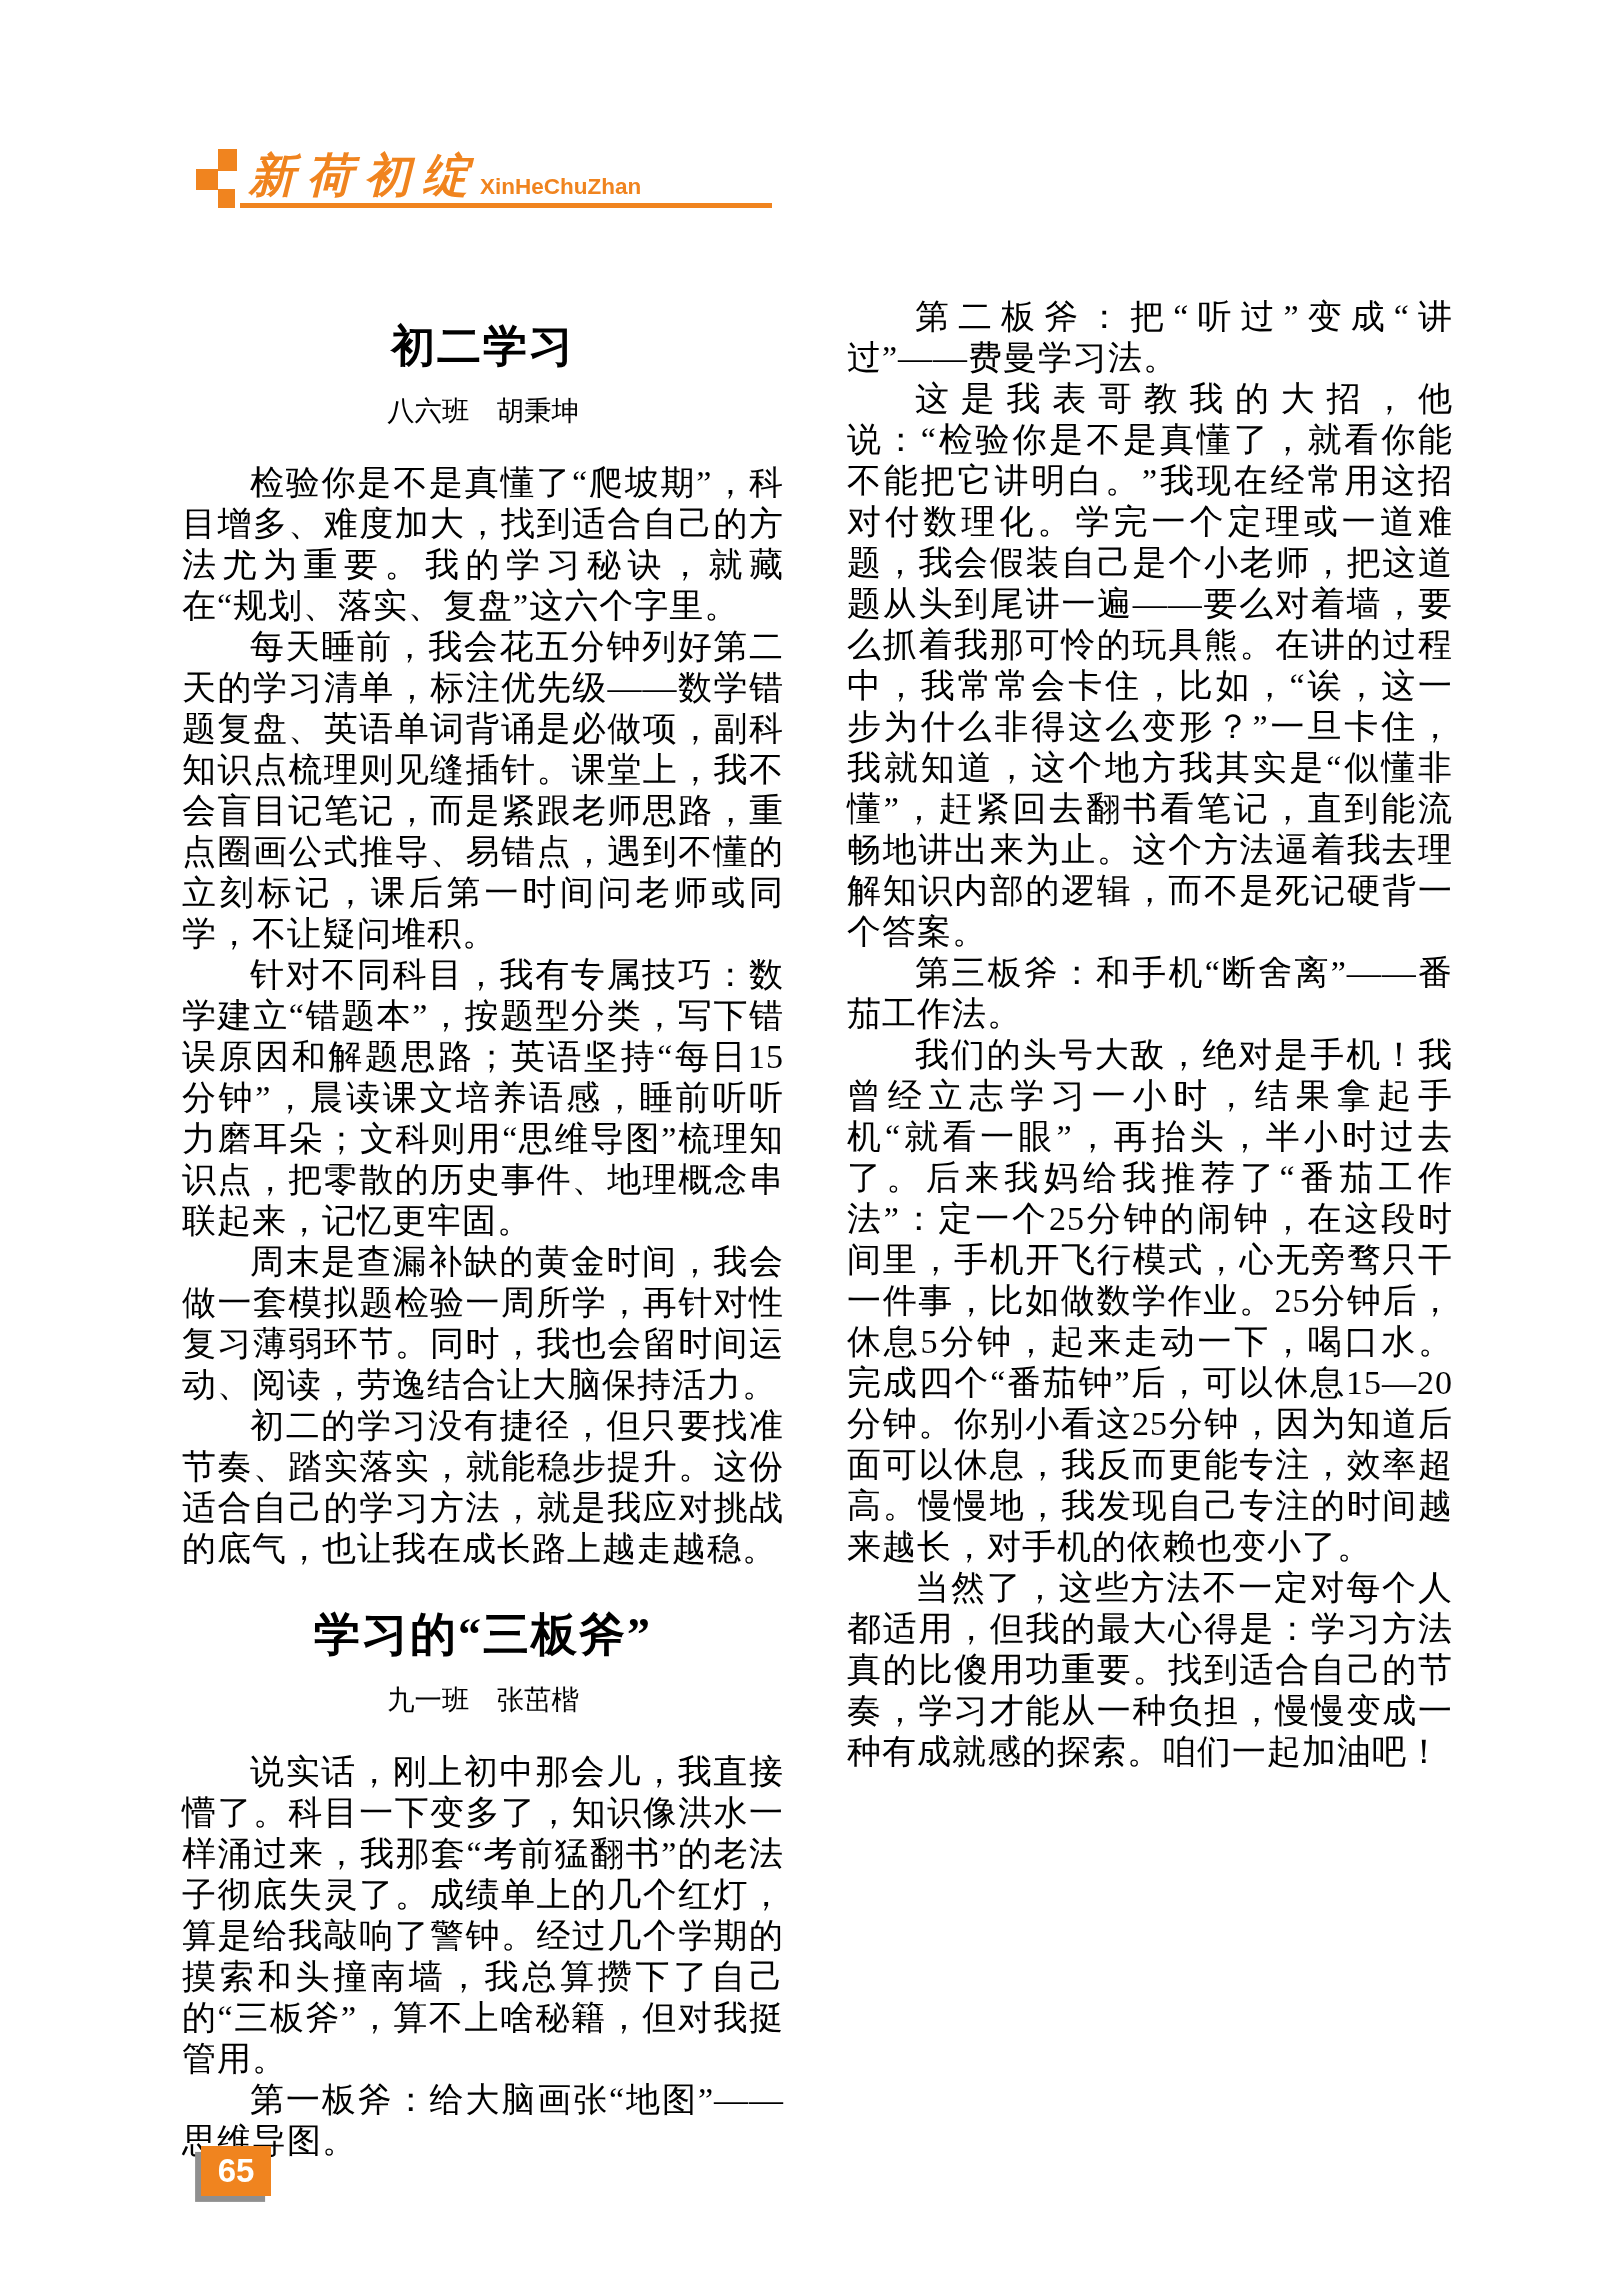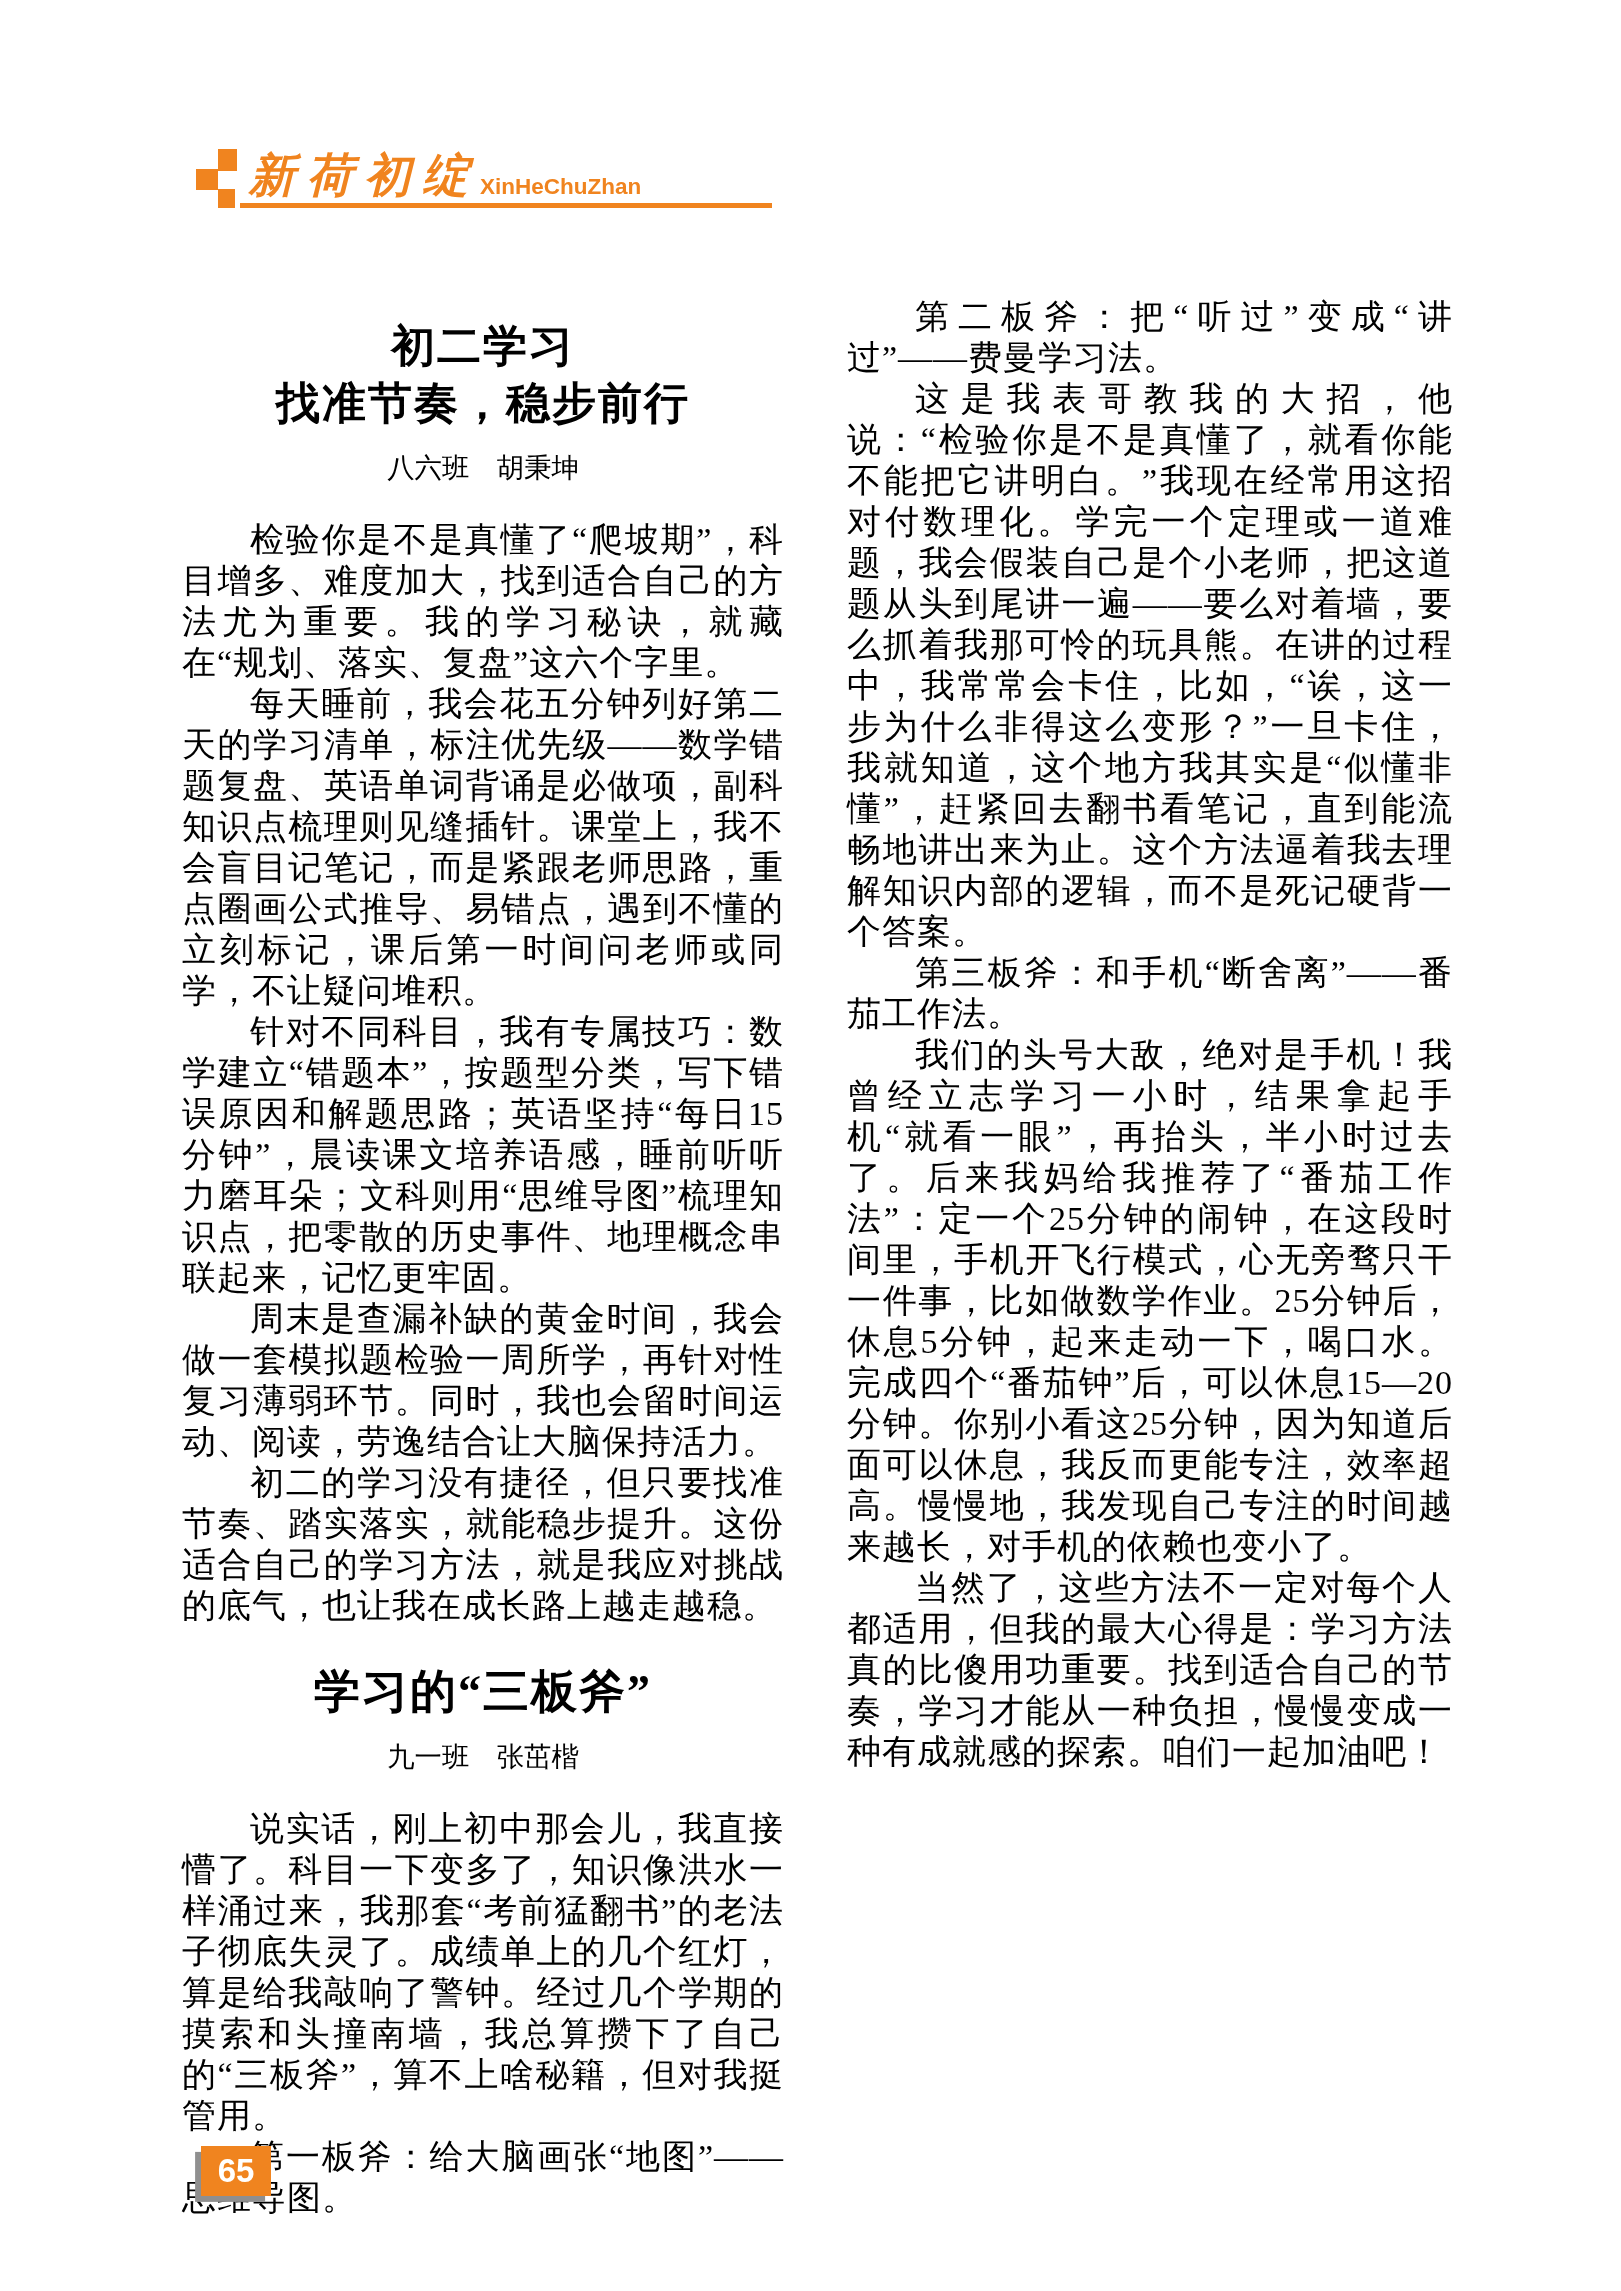--- a/index.html
+++ b/index.html
@@ -36,21 +36,21 @@
   }
 
   
   .col {
     position:absolute; top:294px; width:602px;
   }
   .col-left  { left:182px; }
   .col-right { left:847px; top:296px; width:606px; }
 
   .a-title {
-    margin:0; text-align:center;
+    margin:12px; text-align:center;
     font-size:44px; line-height:57px; font-weight:bold;
     letter-spacing:2px;
   }
   .title-gap { margin-top:23.5px; }
   .a-author {
     margin:19.6px 0 33px; text-align:center;
     font-size:27.4px; line-height:35px; font-weight:normal;
   }
   .a2-title { margin-top:37px; font-size:46px; }
 
@@ -84,21 +84,20 @@
     <div class="logo-sq sq-bottom"></div>
     <div class="logo-cn">新荷初绽</div>
     <div class="logo-en">XinHeChuZhan</div>
     <div class="header-rule"></div>
   </div>
 
   <div class="col col-left">
 
     <div>
       <h1 class="a-title title-gap">初二学习</h1>
-      <h1 class="a-title">找准节奏，稳步前行</h1>
       <div class="a-author">八六班　胡秉坤</div>
       <div class="body-text">
         <p>检验你是不是真懂了“爬坡期”，科目增多、难度加大，找到适合自己的方法尤为重要。我的学习秘诀，就藏在“规划、落实、复盘”这六个字里。</p>
         <p>每天睡前，我会花五分钟列好第二天的学习清单，标注优先级——数学错题复盘、英语单词背诵是必做项，副科知识点梳理则见缝插针。课堂上，我不会盲目记笔记，而是紧跟老师思路，重点圈画公式推导、易错点，遇到不懂的立刻标记，课后第一时间问老师或同学，不让疑问堆积。</p>
         <p>针对不同科目，我有专属技巧：数学建立“错题本”，按题型分类，写下错误原因和解题思路；英语坚持“每日15分钟”，晨读课文培养语感，睡前听听力磨耳朵；文科则用“思维导图”梳理知识点，把零散的历史事件、地理概念串联起来，记忆更牢固。</p>
         <p>周末是查漏补缺的黄金时间，我会做一套模拟题检验一周所学，再针对性复习薄弱环节。同时，我也会留时间运动、阅读，劳逸结合让大脑保持活力。</p>
         <p>初二的学习没有捷径，但只要找准节奏、踏实落实，就能稳步提升。这份适合自己的学习方法，就是我应对挑战的底气，也让我在成长路上越走越稳。</p>
       </div>
     </div>
 

